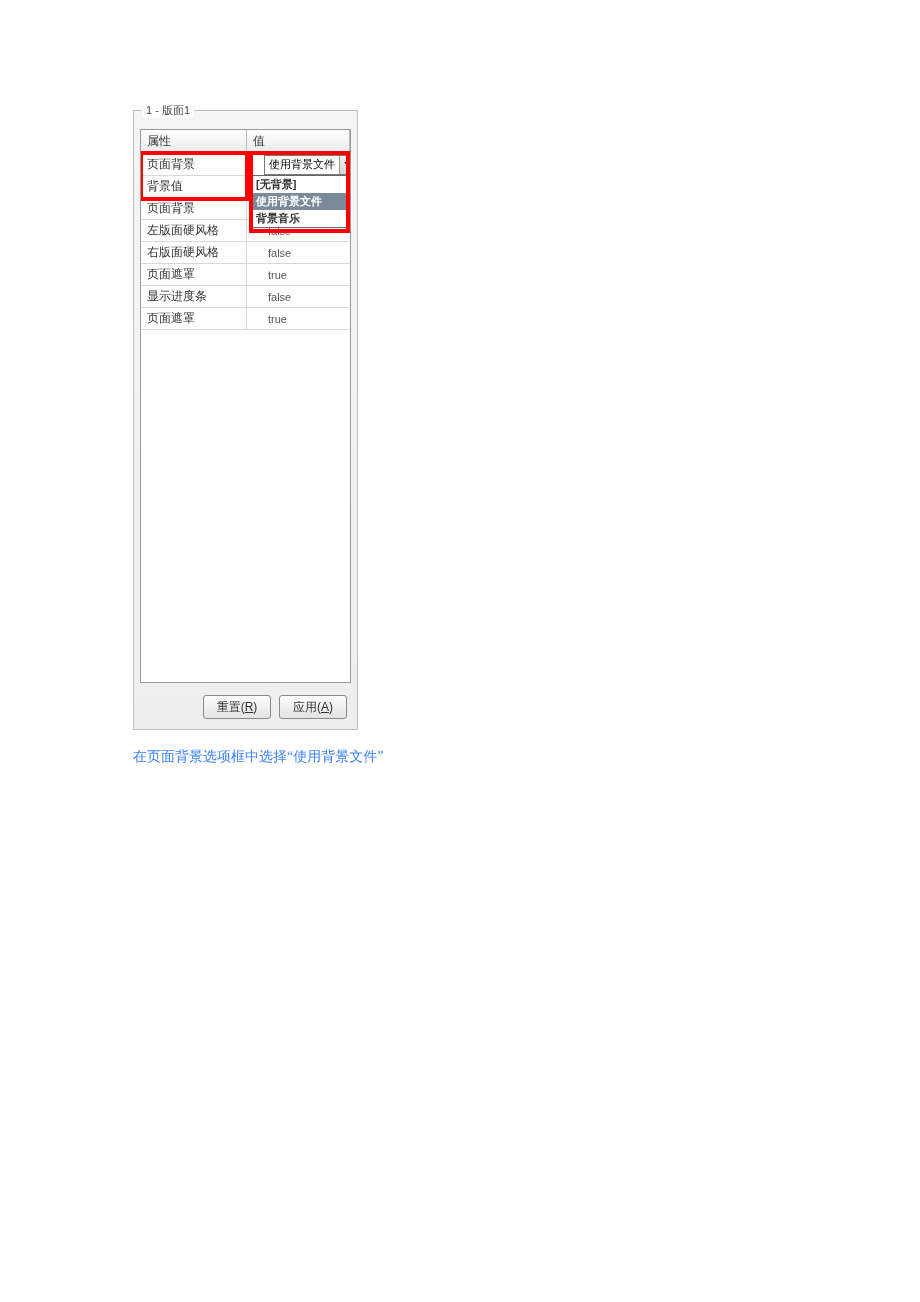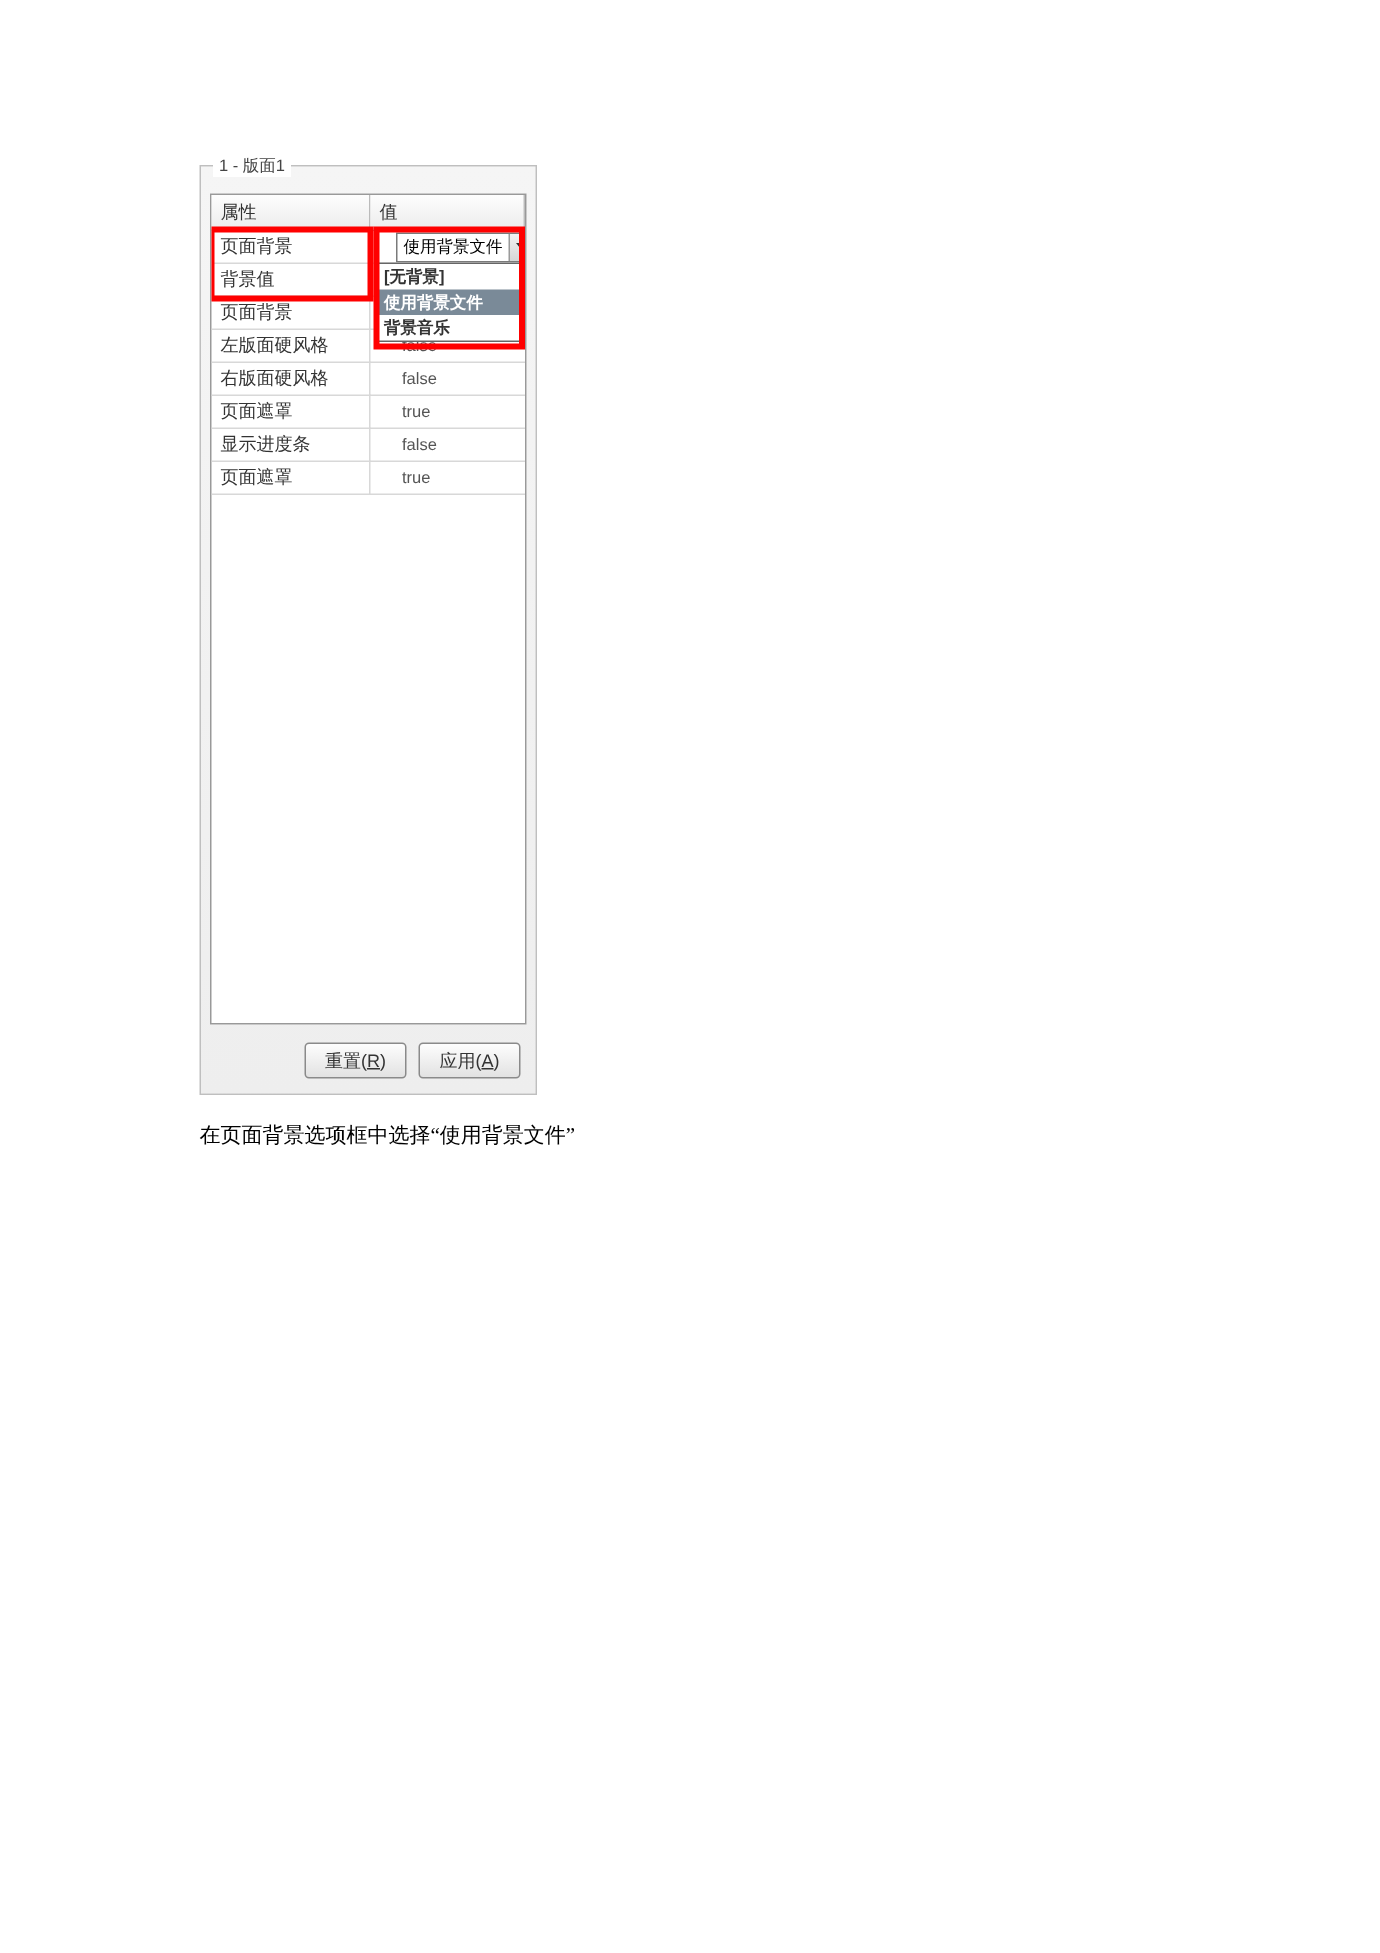--- a/index.html
+++ b/index.html
@@ -170,21 +170,21 @@
       align-items: center;
       justify-content: center;
       padding: 0 10px;
     }
     .btn .accel {
       text-decoration: underline;
     }
     .caption {
       margin-top: 18px;
       font-size: 14px;
-      color: #000000;
+      color: #3b82f6;
       font-family: SimSun, serif;
     }
   </style>
 </head>
 <body>
 
 <div class="panel">
   <div class="panel-title-wrap">
     <span class="panel-title">1 - 版面1</span>
   </div>

